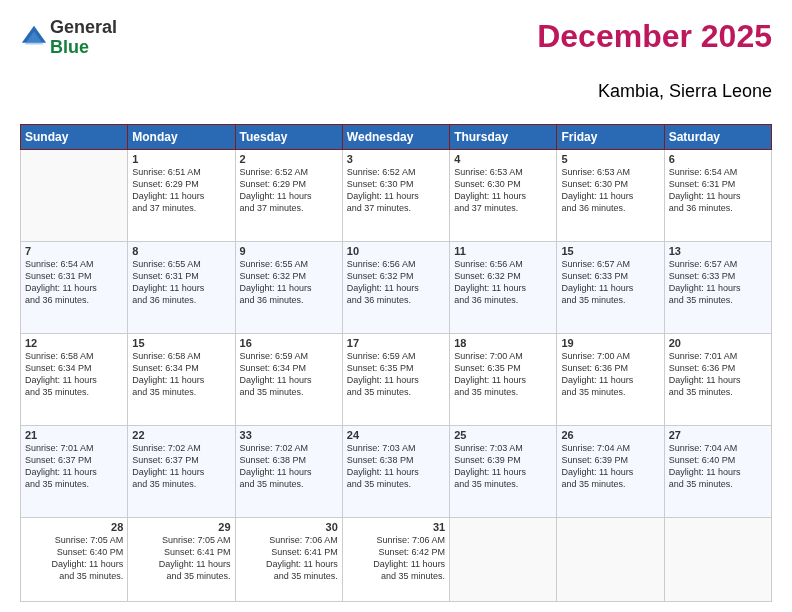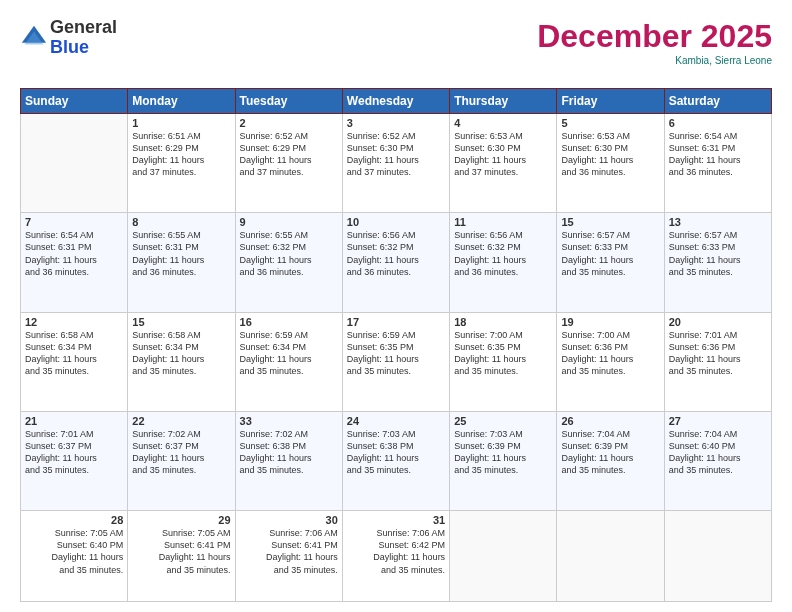--- a/index.html
+++ b/index.html
@@ -34,38 +34,39 @@
       line-height: 1.1;
     }
     .logo-general {
       font-size: 18px;
       font-weight: bold;
       color: #333;
     }
     .logo-blue {
       font-size: 18px;
       font-weight: bold;
-      color: #1d4ed8;
+      color: #15803d;
     }
     .logo-icon {
       width: 28px;
       height: 28px;
       margin-right: 2px;
     }
     .title-block {
       text-align: right;
     }
     .month-title {
       font-size: 32px;
       font-weight: bold;
       color: #be185d;
     }
     .subtitle {
-      font-size: 10px;
-      color: #0f766e;
+      font-size: 18px;
+      color: #000000;
+      margin-top: 26px;
     }
     .calendar {
       width: 100%;
       border-collapse: collapse;
       flex: 1;
     }
     .calendar th {
       background: #2a6ab5;
       color: #fff;
       font-size: 12px;

